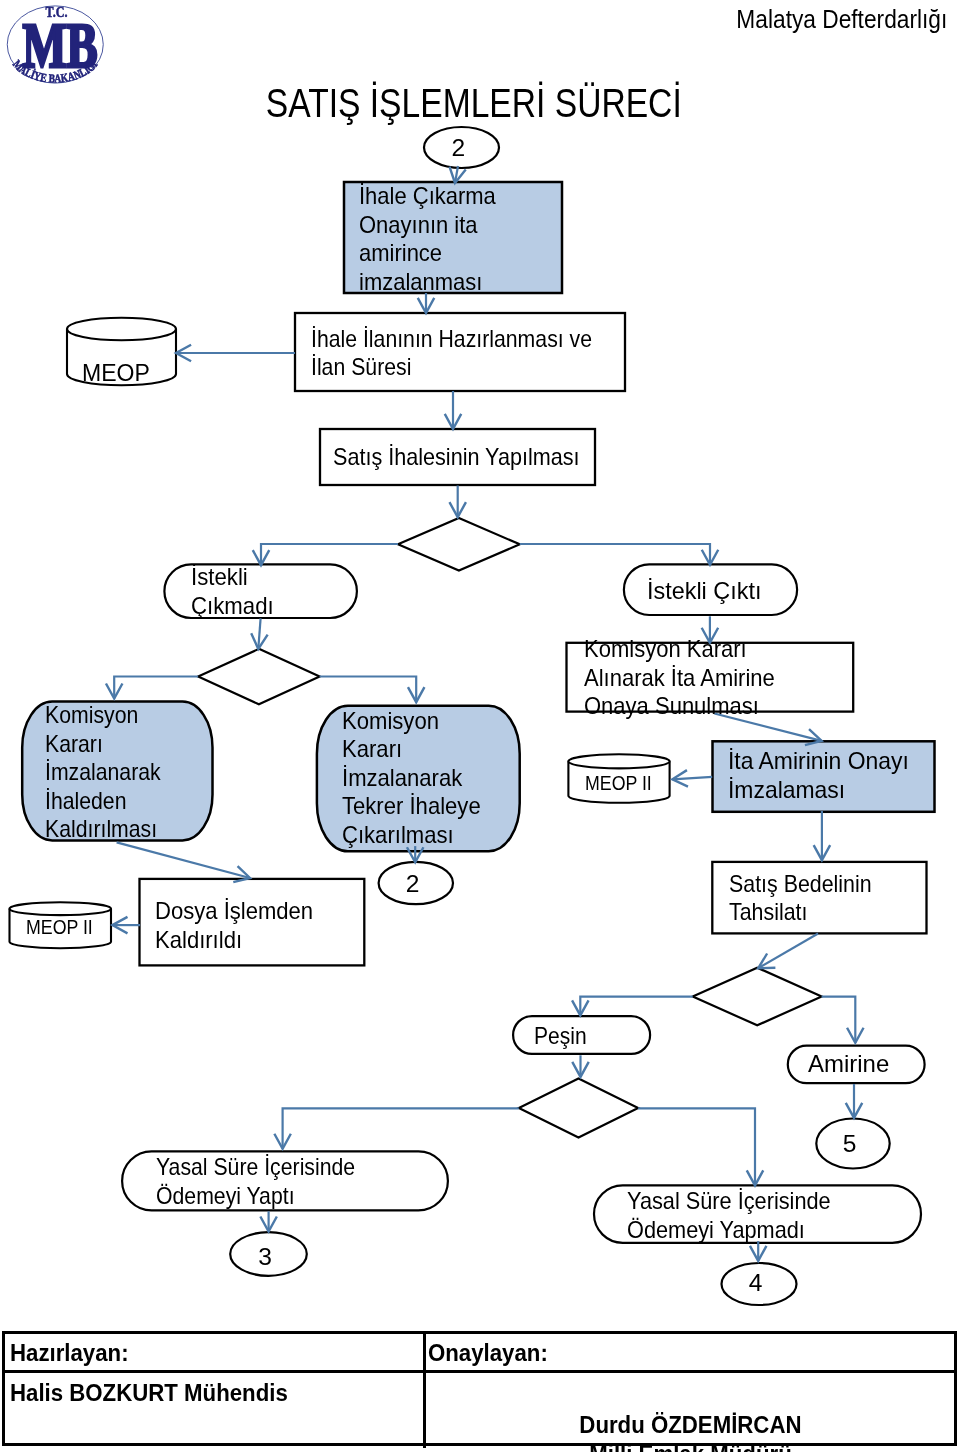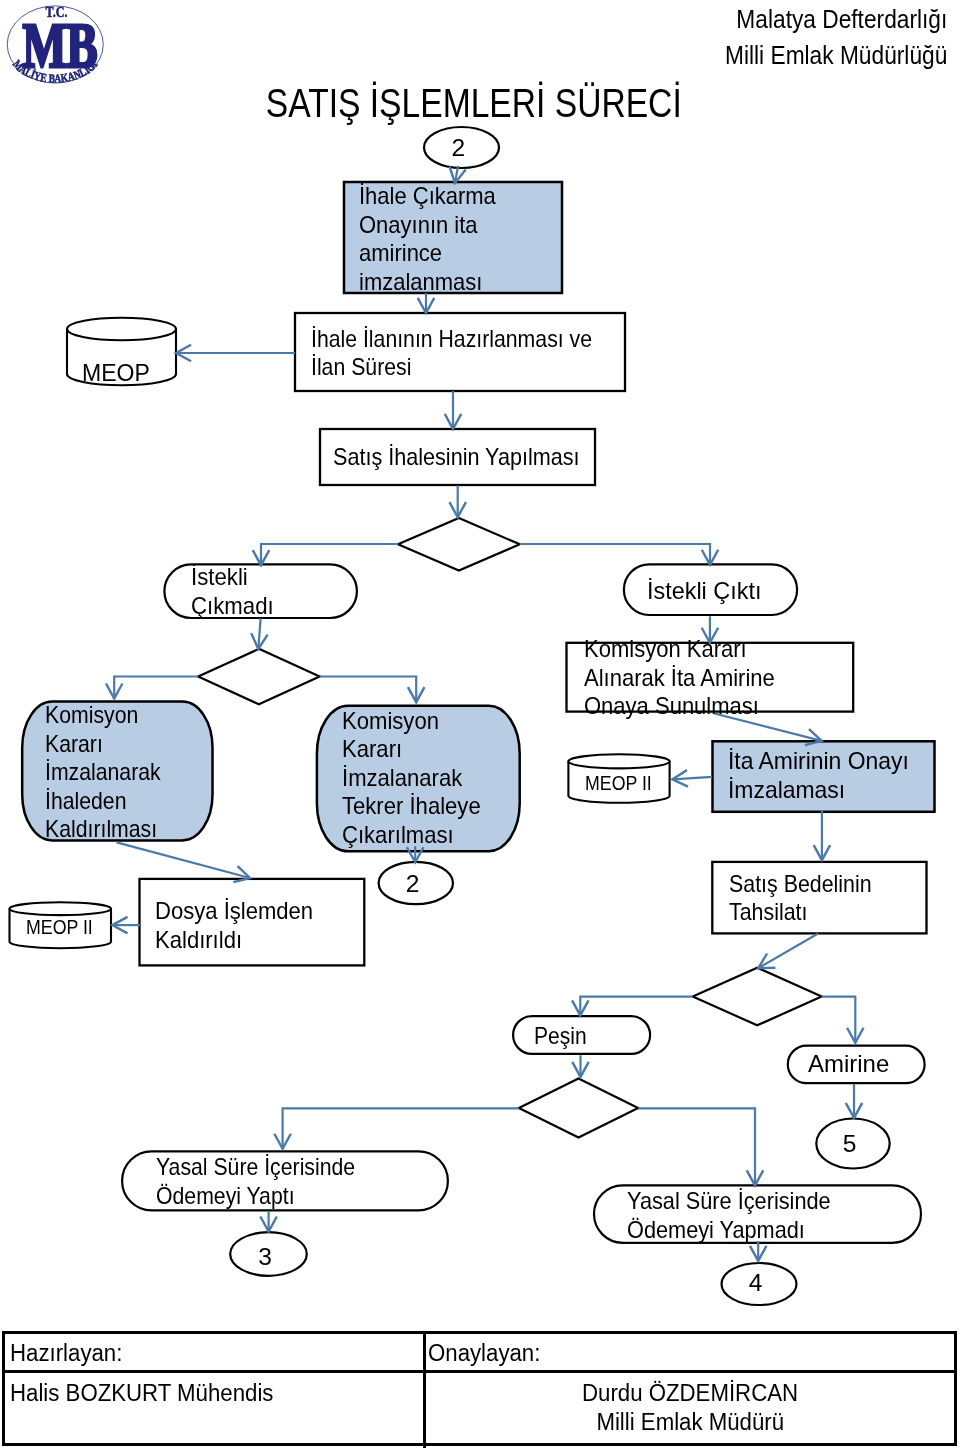--- a/index.html
+++ b/index.html
@@ -18,27 +18,27 @@
   #labels{position:absolute;left:0;top:0;width:960px;height:1340px;}
   .lbl{position:absolute;color:#000;font-family:"Liberation Sans",sans-serif;
        font-size:24px;line-height:28.6px;white-space:pre-line;
        transform:scaleX(0.885);transform-origin:left top;}
   .lbl.sm{font-size:19.5px;line-height:23px;}
   .lbl.md{font-size:24.6px;line-height:29px;}
   .lbl.conn{font-size:24.6px;text-align:center;line-height:24.6px;transform:scaleX(1);}
   #footer{position:absolute;left:1.6px;top:1331.4px;width:955.4px;height:114.2px;
           border:3.2px solid #000;box-sizing:border-box;
           font-family:"Liberation Sans",sans-serif;}
-  .frow{display:flex;box-sizing:border-box;}
+  .frow{display:flex;box-sizing:border-box;font-weight:bold;}
   .frow1{height:38.3px;border-bottom:3.2px solid #000;}
   .frow2{height:75px;}
   .fcell{font-size:24.7px;color:#000;box-sizing:border-box;line-height:1;}
   .fc-left{width:421.4px;border-right:3.2px solid #000;padding-left:5px;}
   .fc-right{flex:1;padding-left:2px;}
-  .ctr{text-align:center;padding-left:0;}
+  .ctr{text-align:center;padding-left:0;margin-top:32px;}
   .fcell span{display:inline-block;transform:scaleX(0.9);transform-origin:left center;}
   .ctr span{transform-origin:center center;}
   .frow1 .fcell{padding-top:7px;}
   .frow2 .fcell>div{padding-top:8px;}
   .frow2 .fcell>div+div{padding-top:5px;}
 </style>
 </head>
 <body>
 
 <div id="root">
@@ -49,21 +49,20 @@
     </defs>
     <ellipse cx="58.25" cy="45.5" rx="48" ry="38.6" fill="none" stroke="#2b3a8f" stroke-width="0.85"></ellipse>
     <text x="59.5" y="18.4" text-anchor="middle" font-family="'Liberation Serif',serif" font-size="15.5" font-weight="bold" fill="#22237a" stroke="#22237a" stroke-width="0.55" textLength="22" lengthAdjust="spacingAndGlyphs">T.C.</text>
     <text x="63" y="68.3" text-anchor="middle" font-family="'Liberation Serif',serif" font-size="64" font-weight="bold" fill="#22237a" stroke="#22237a" stroke-width="3.2" textLength="75" lengthAdjust="spacingAndGlyphs">MB</text>
     <text font-family="'Liberation Serif',serif" font-size="12" font-weight="bold" fill="#22237a" stroke="#22237a" stroke-width="0.55">
       <textPath href="#logoArcBottom" startOffset="50%" text-anchor="middle" textLength="96" lengthAdjust="spacingAndGlyphs">MALİYE BAKANLIĞI</textPath>
     </text>
   </svg>
 
   <div class="hdr1"><span>Malatya  Defterdarlığı</span></div>
-  <div class="hdr2"><span>Milli Emlak Müdürlüğü</span></div>
   <div class="hdrtitle"><span>SATIŞ İŞLEMLERİ SÜRECİ</span></div>
 
   <svg id="flow" width="960" height="1340" viewBox="0 0 960 1340">
       <ellipse cx="461.5" cy="147.5" rx="37.5" ry="20.5" fill="#fff" stroke="#000000" stroke-width="2.2"></ellipse>
       <rect x="344" y="182" width="218" height="111" fill="#b8cce4" stroke="#000000" stroke-width="2.5"></rect>
       <g>
         <path d="M 67 328.9892 L 67 374.01079999999996 A 54.5 11.2892 0 0 0 176 374.01079999999996 L 176 328.9892" fill="#fff" stroke="#000000" stroke-width="2.1"></path>
         <ellipse cx="121.5" cy="328.9892" rx="54.5" ry="11.2892" fill="#fff" stroke="#000000" stroke-width="2.1"></ellipse>
       </g>
       <rect x="295" y="313" width="330" height="78" fill="#fff" stroke="#000000" stroke-width="2.3"></rect>

